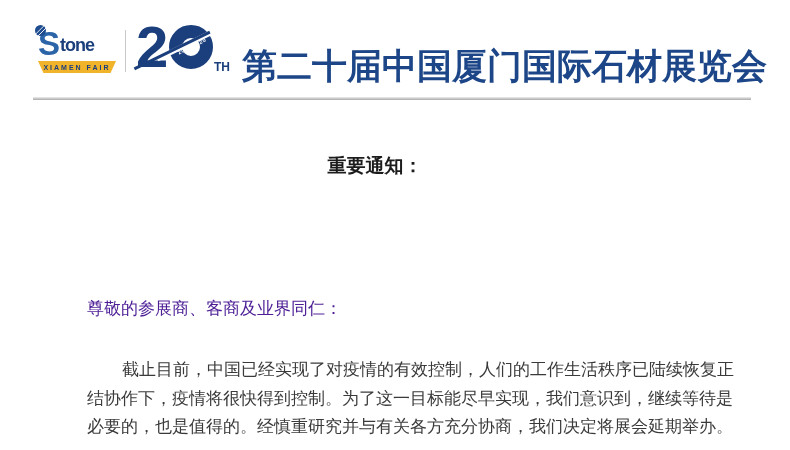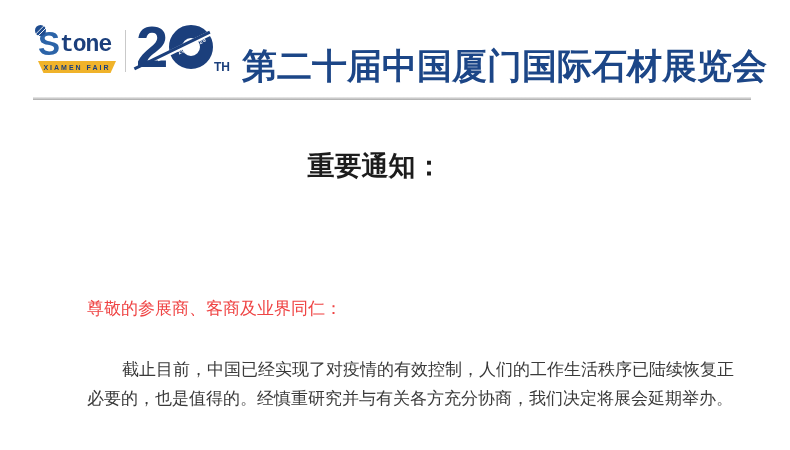--- a/index.html
+++ b/index.html
@@ -6,21 +6,21 @@
   .page{position:relative;width:790px;height:450px;background:#ffffff;overflow:hidden;
         font-family:"Liberation Serif", serif;}
 
   
   .logo-stone{position:absolute;left:38px;top:27px;width:78px;}
   .stone-word{position:relative;display:flex;align-items:flex-end;height:32px;}
   .s-glyph{position:relative;font-family:"Liberation Sans",sans-serif;font-weight:900;
            font-size:33px;line-height:30px;color:#2c64a8;}
   .globe{position:absolute;left:-3px;top:-4px;width:11px;height:11px;border-radius:50%;
          background:linear-gradient(135deg,#1e4c8f 40%,#ffffff 44%,#1e4c8f 48%,#1e4c8f 60%,#ffffff 64%,#1e4c8f 68%);}
-  .tone{font-family:Liberation Mono, monospace;font-weight:800;font-size:23px;line-height:27px;
+  .tone{font-family:Liberation Sans, sans-serif;font-weight:800;font-size:18px;line-height:27px;
         color:#1b3f7c;letter-spacing:-1px;margin-top:11px;}
   .banner{margin-top:2px;width:78px;height:12px;background:#f0b32a;
           clip-path:polygon(0 0,100% 0,93% 100%,7% 100%);
           display:flex;align-items:center;justify-content:center;}
   .banner span{font-family:"Liberation Sans",sans-serif;font-size:7px;font-weight:700;
                color:#1b3f7c;letter-spacing:2px;}
 
   .vdiv{position:absolute;left:125px;top:30px;width:1px;height:42px;background:#c9c9c9;}
 
   .logo-20{position:absolute;left:136px;top:22px;width:88px;height:52px;}
@@ -40,24 +40,24 @@
 
   .fair-title{position:absolute;left:226px;top:31px;margin:16px;
               font-family:"Liberation Sans",sans-serif;font-weight:800;font-size:35px;
               line-height:38px;color:#1c4687;letter-spacing:0px;white-space:nowrap;}
 
   .rule{position:absolute;left:33px;top:97px;width:718px;height:3px;
         background:linear-gradient(to bottom,#ededed,#a9a9a9);}
 
   
   .center-col{position:absolute;left:33px;top:148px;width:684px;text-align:center;}
-  .notice-heading{margin:0;font-size:27px;font-weight:700;color:#1c1c1c;line-height:36px;}
+  .notice-heading{margin:0;font-size:19px;font-weight:700;color:#1c1c1c;line-height:36px;}
   .notice-subheading{margin:6px 0 0 0;font-size:23.5px;font-weight:700;color:#1c1c1c;line-height:32px;}
 
-  .salutation{position:absolute;left:87px;top:297px;margin:0;font-size:17px;color:#ef4444;
+  .salutation{position:absolute;left:87px;top:297px;margin:0;font-size:17px;color:#4c1d95;
               line-height:24px;}
 
   .para{position:absolute;left:87px;top:356px;width:641px;}
   .pline{font-size:17px;line-height:28.5px;color:#3a3a3a;
          text-align:justify;text-align-last:justify;white-space:nowrap;}
   .pline.indent{text-indent:35px;}
 </style>
 </head>
 <body>
 
@@ -89,16 +89,17 @@
   <div class="rule"></div>
 
   <div class="center-col">
     <h2 class="notice-heading">重要通知：</h2>
   </div>
 
   <p class="salutation">尊敬的参展商、客商及业界同仁：</p>
 
   <div class="para">
     <div class="pline indent">截止目前，中国已经实现了对疫情的有效控制，人们的工作生活秩序已陆续恢复正</div>
+    <div class="pline">结协作下，疫情将很快得到控制。为了这一目标能尽早实现，我们意识到，继续等待是</div>
     <div class="pline">必要的，也是值得的。经慎重研究并与有关各方充分协商，我们决定将展会延期举办。</div>
   </div>
 
 </div>
 
 </body></html>

